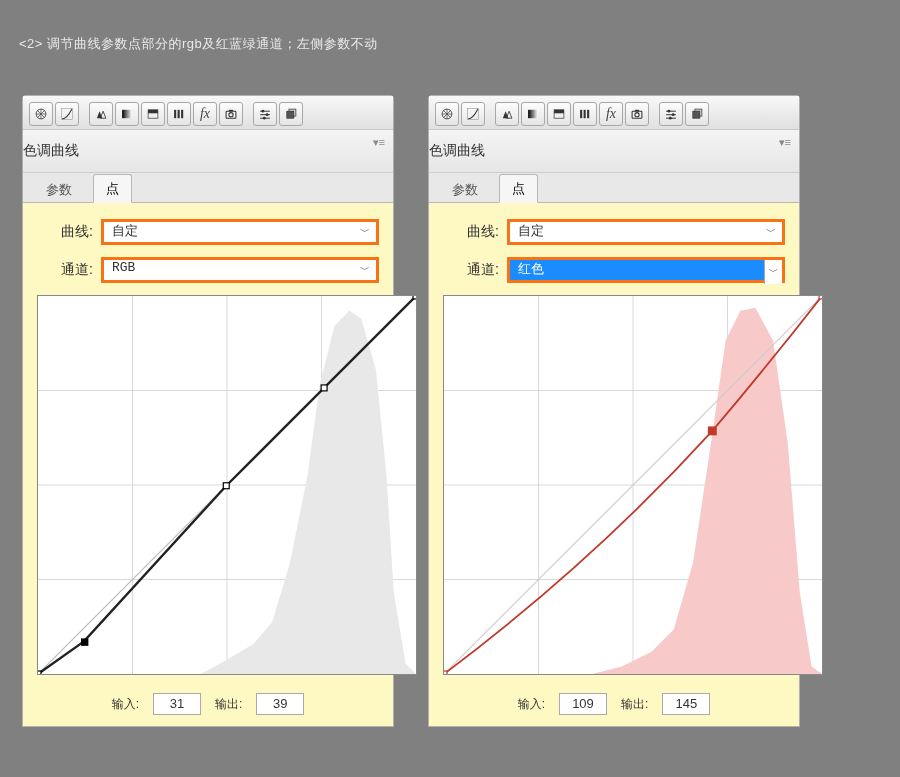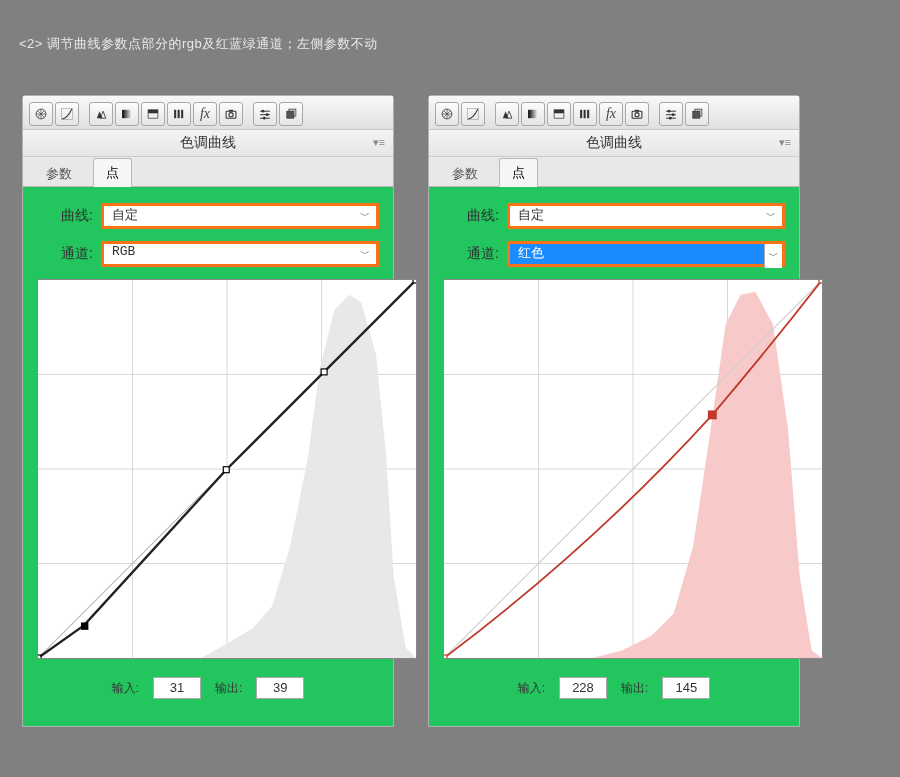--- a/index.html
+++ b/index.html
@@ -55,22 +55,22 @@
     color: #444;
     font-size: 11px;
     font-family: monospace;
     user-select: none;
   }
   .tool-btn svg { width: 14px; height: 14px; }
   .tool-sep { width: 6px; }
   .title-bar {
     background: linear-gradient(#f4f4f4,#e6e6e6);
     border-bottom: 1px solid #ccc;
-    text-align: center;
-    padding: 4px 0;
+    text-align: left;
+    padding: 12px 0;
     font-size: 14px;
     position: relative;
   }
   .title-menu {
     position: absolute;
     right: 8px;
     top: 6px;
     color: #888;
     font-size: 11px;
   }
@@ -93,22 +93,22 @@
     top: 1px;
   }
   .tab.active {
     background: #f6f6f6;
     border: 1px solid #b8b8b8;
     border-bottom: 1px solid #f6f6f6;
     border-radius: 3px 3px 0 0;
     color: #000;
   }
   .body {
-    background: #22c55e;
-    padding: 16px 14px 27px 14px;
+    background: #fef9c3;
+    padding: 16px 14px 11px 14px;
   }
   .row {
     display: flex;
     align-items: center;
     margin-bottom: 12px;
     gap: 8px;
   }
   .row-label {
     width: 56px;
     text-align: right;
@@ -419,20 +419,20 @@
           <path d="M0 255 L100 255 L120 250 L140 240 L155 225 L168 180 L180 100 L190 30 L200 10 L210 8 L222 30 L232 100 L240 200 L248 250 L255 255 Z" fill="#f7c9c9"></path>
           <line x1="0" y1="255" x2="255" y2="0" stroke="#ccc" stroke-width="0.8"></line>
           <path d="M0 255 Q100 180 181 91 Q220 45 255 0" fill="none" stroke="#c0392b" stroke-width="1.2"></path>
           <rect x="-2" y="253" width="4" height="4" fill="#fff" stroke="#c0392b" stroke-width="0.8"></rect>
           <rect x="178" y="88" width="6" height="6" fill="#c0392b"></rect>
           <rect x="253" y="-2" width="4" height="4" fill="#fff" stroke="#c0392b" stroke-width="0.8"></rect>
         </svg>
       </div>
       <div class="io-row">
         <span class="io-lbl">输入:</span>
-        <div class="io-val">228</div>
+        <div class="io-val">109</div>
         <span class="io-lbl">输出:</span>
         <div class="io-val">145</div>
       </div>
     </div>
   </div>
 
 </div>
 
 </body></html>

